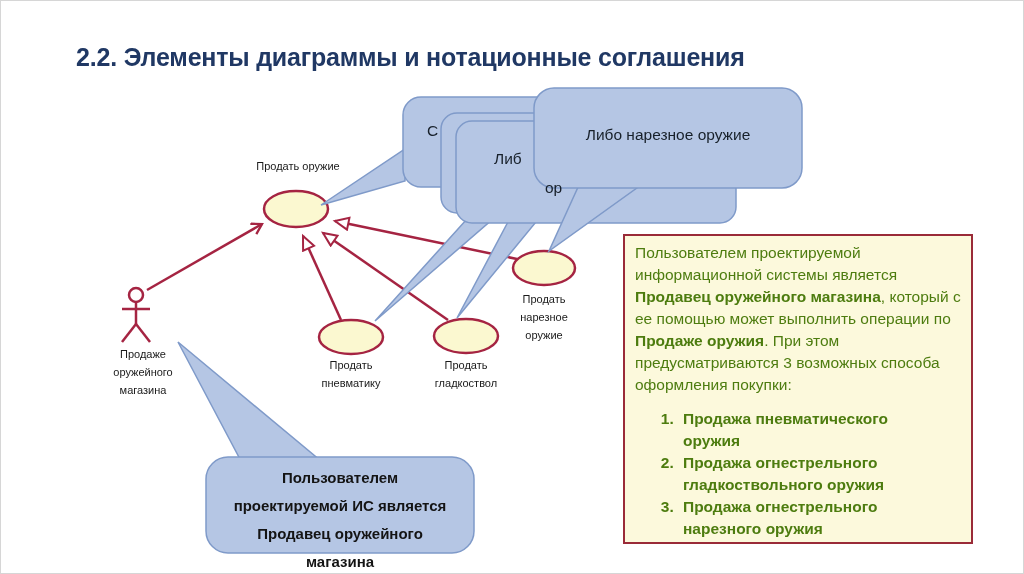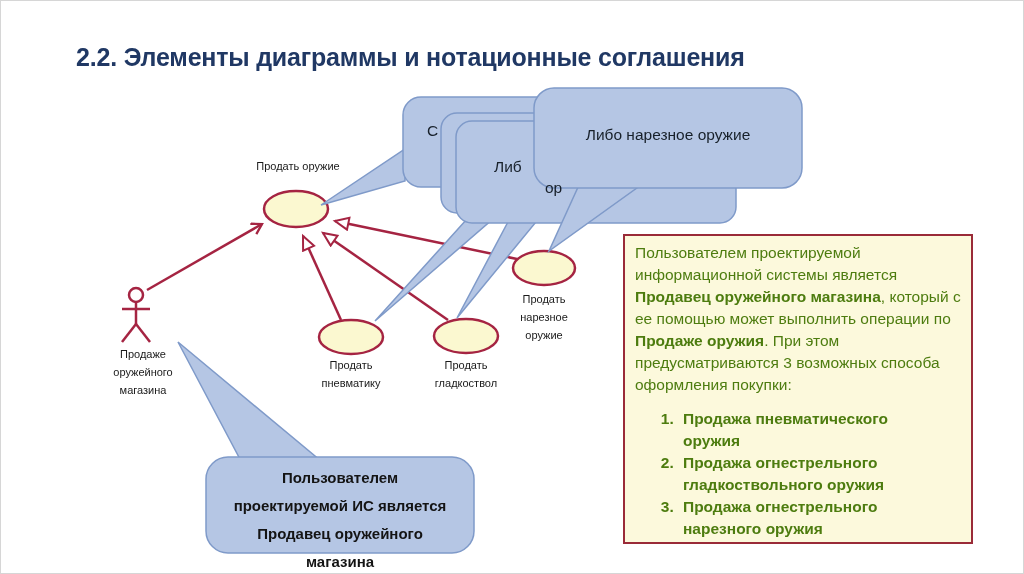--- a/index.html
+++ b/index.html
@@ -100,21 +100,21 @@
 магазина</div>
   <div class="lbl" style="left:282px; top:355px; width:136px;">Продать
 пневматику</div>
   <div class="lbl" style="left:397px; top:355px; width:136px;">Продать
 гладкоствол</div>
   <div class="lbl" style="left:485px; top:289px; width:116px;">Продать
 нарезное
 оружие</div>
 
   <div class="callout-text" style="left:426px; top:120px;">С</div>
-  <div class="callout-text" style="left:493px; top:156px;">Либ</div>
+  <div class="callout-text" style="left:493px; top:148px;">Либ</div>
   <div class="callout-text" style="left:544px; top:177px;">ор</div>
   <div class="callout-text center" style="left:533px; top:124px; width:268px;">Либо нарезное оружие</div>
   <div class="callout-text center callout-bottom-text" style="left:213px; top:463px; width:252px;">Пользователем
 проектируемой ИС является
 Продавец оружейного
 магазина</div>
 
   <div class="infobox">
     <p><span>Пользователем проектируемой информационной системы является </span><b>Продавец оружейного магазина</b><span>, который с ее помощью может выполнить операции по </span><b>Продаже оружия</b><span>. При этом предусматриваются 3 возможных способа оформления покупки:</span></p>
     <ol>

